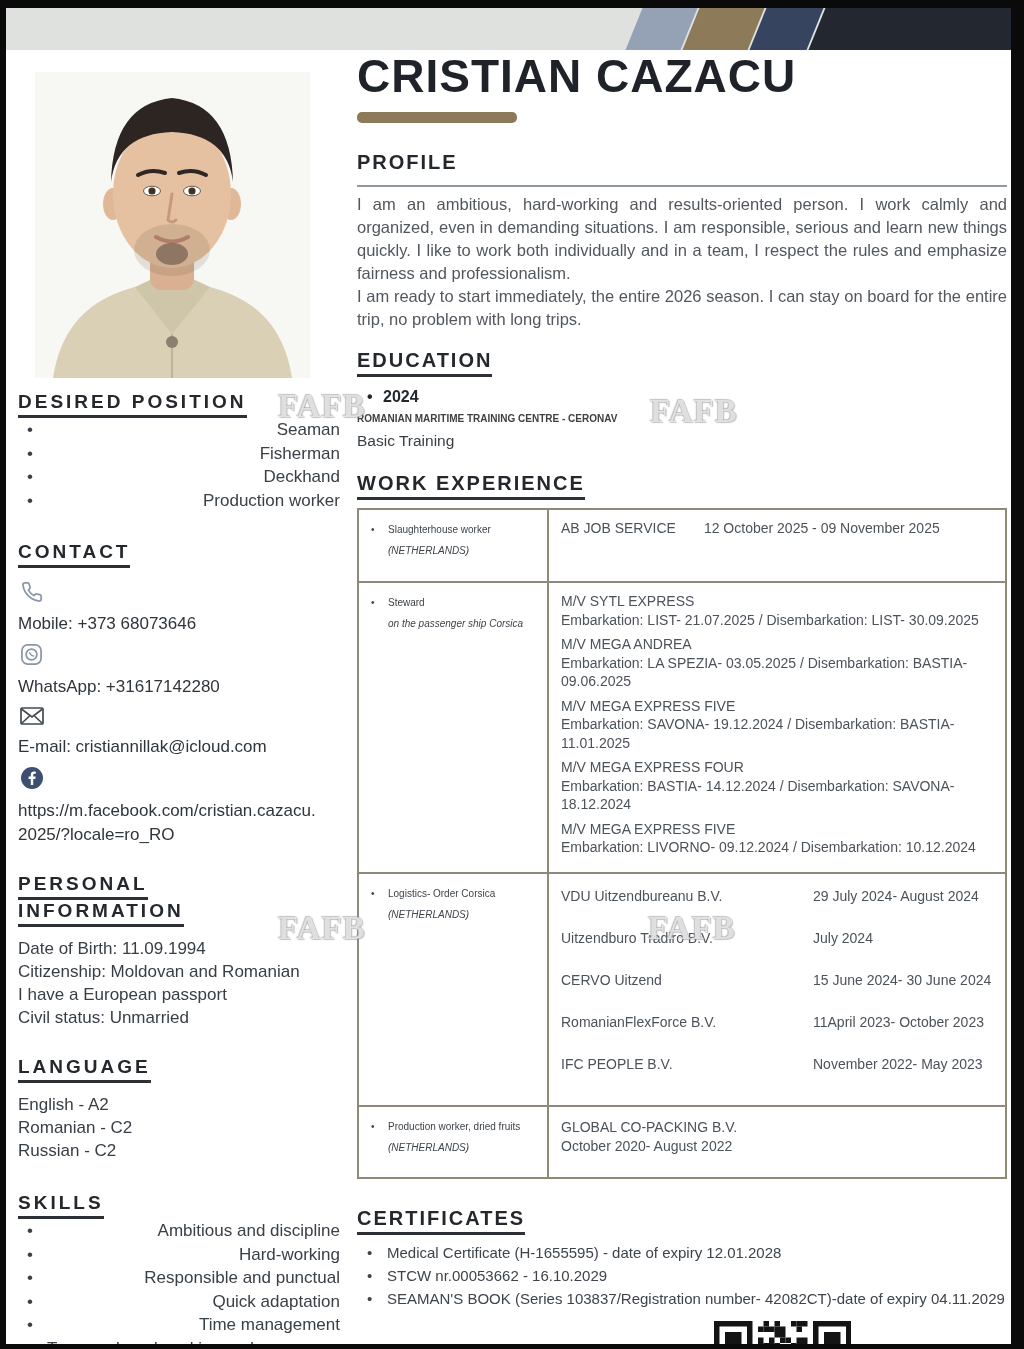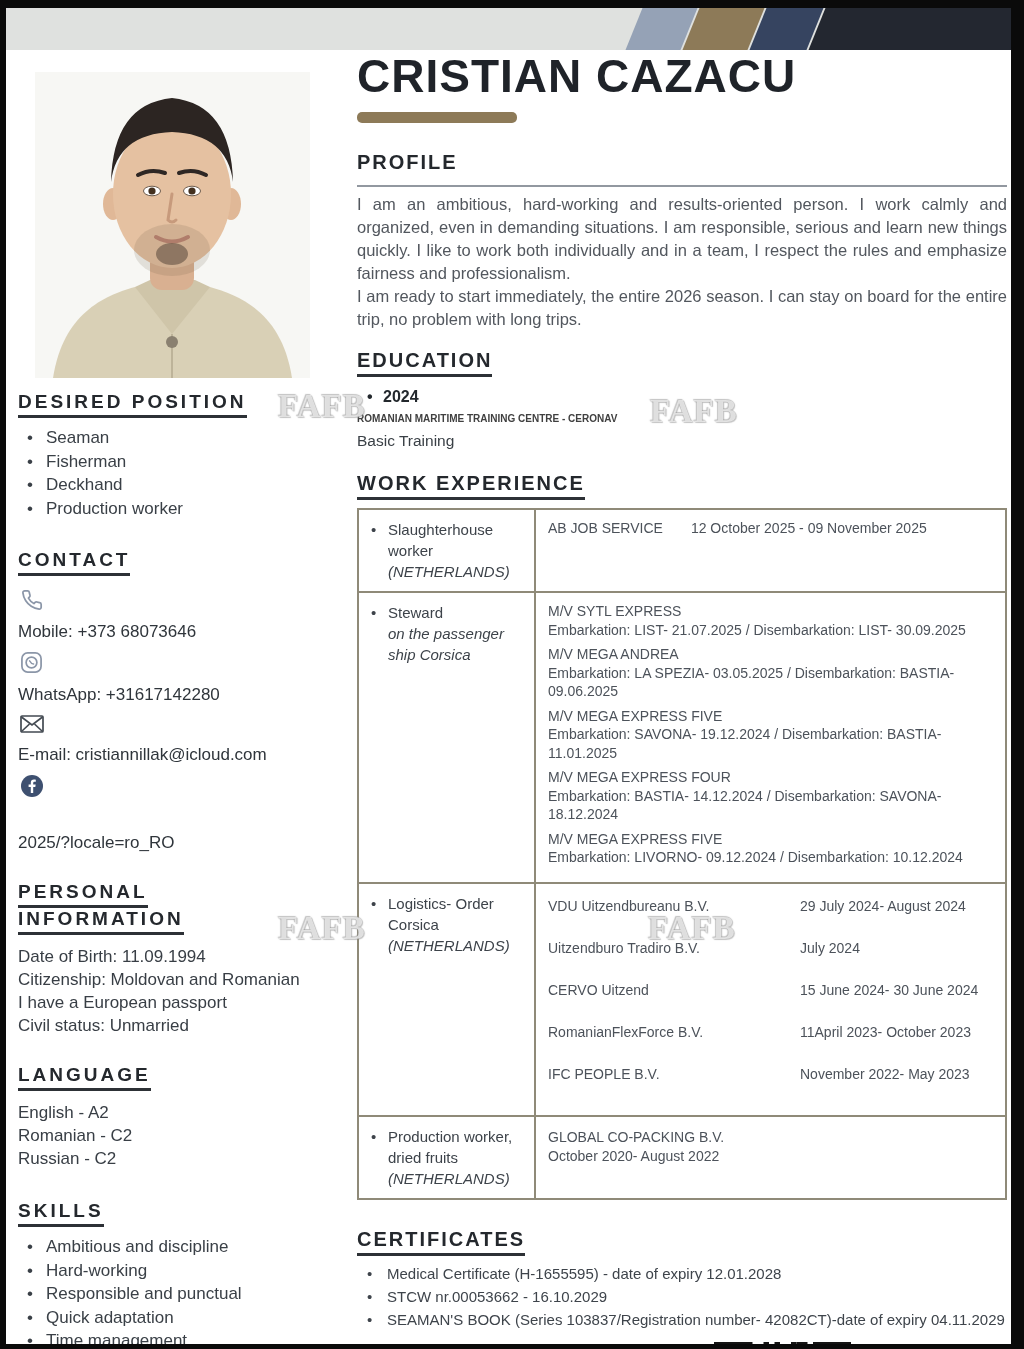--- a/index.html
+++ b/index.html
@@ -35,32 +35,32 @@
 
   .sec{display:block;}
   .mt-profile{margin-top:28px;}
   .mt-edu{margin-top:18px;}
   .mt-work{margin-top:20px;}
   .mt-cert{margin-top:28px;}
 
   ul{list-style:none;margin:0;padding:0;}
   .blist li{position:relative;padding-left:28px;font-size:17px;color:#3a4047;line-height:23.5px;}
   .blist li::before{content:"\2022";position:absolute;left:9px;color:#3a4047;}
-  .blist{margin-top:8px;}
+  .blist{margin-top:0;text-align:right;}
 
   .edu-year{margin-top:9px;font-weight:700;font-size:16px;color:#23282d;position:relative;padding-left:26px;line-height:22px;}
   .edu-year::before{content:"\2022";position:absolute;left:10px;}
   .edu-school{font-weight:700;font-size:10px;color:#404040;line-height:22px;}
   .edu-course{font-size:15.5px;color:#3a4046;line-height:22px;}
 
   .xp-table{border:2px solid #8f8a78;margin-top:8px;}
   .xp-row{display:flex;border-top:2px solid #8f8a78;}
   .xp-row:first-child{border-top:none;}
-  .xp-left{width:158px;flex:none;border-right:2px solid #8f8a78;padding:9px 5px 9px 12px;
-           font-size:15px;color:#3d434a;line-height:21px;}
+  .xp-left{width:158px;flex:none;border-right:2px solid #8f8a78;padding:9px 18px 9px 12px;
+           font-size:10px;color:#3d434a;line-height:21px;}
   .xp-item{position:relative;padding-left:17px;}
   .xp-item::before{content:"\2022";position:absolute;left:0;color:#3d434a;}
   .xp-left .it{font-style:italic;}
   .xp-right{flex:1;padding:9px 12px;font-size:14px;color:#4c525a;min-width:0;}
   .r1{min-height:71px;} .r2{min-height:211px;} .r3{min-height:208px;} .r4{min-height:70px;}
   .xp-line{display:flex;line-height:19px;white-space:nowrap;}
   .xp-line .per{margin-left:28px;}
   .vessel{margin-bottom:6px;line-height:18.5px;}
   .agency{display:flex;margin-bottom:22px;line-height:20px;white-space:nowrap;}
   .agency .aname{width:252px;flex:none;}
@@ -176,21 +176,21 @@
           <span>E-mail: cristiannillak@icloud.com</span>
         </div>
         <div class="c-row">
           <span class="c-icon">
             <svg width="24" height="24" viewBox="0 0 24 24">
                 <circle cx="12" cy="12" r="11" fill="#3e5070"></circle>
                 <path d="M13.2 19 v-6 h2.1 l.4-2.4 h-2.5 V9.1 c0-.7.3-1.3 1.4-1.3 h1.2 V5.7 c-.3 0-1-.1-1.9-.1-1.9 0-3.1 1.1-3.1 3.2v1.8 H8.6 v2.4 h2.2 v6 z" fill="#fff"></path>
               </svg>
           </span>
           <span>
-            <br>
+            <span>https://m.facebook.com/cristian.cazacu.</span><br>
             <span>2025/?locale=ro_RO</span>
           </span>
         </div>
       </div>
     </div>
 
     <div style="margin-top:26px">
       <span class="h h2line" style="width:max-content">PERSONAL</span>
       <span class="h h2line" style="width:max-content">INFORMATION</span>
       <div class="plines">

